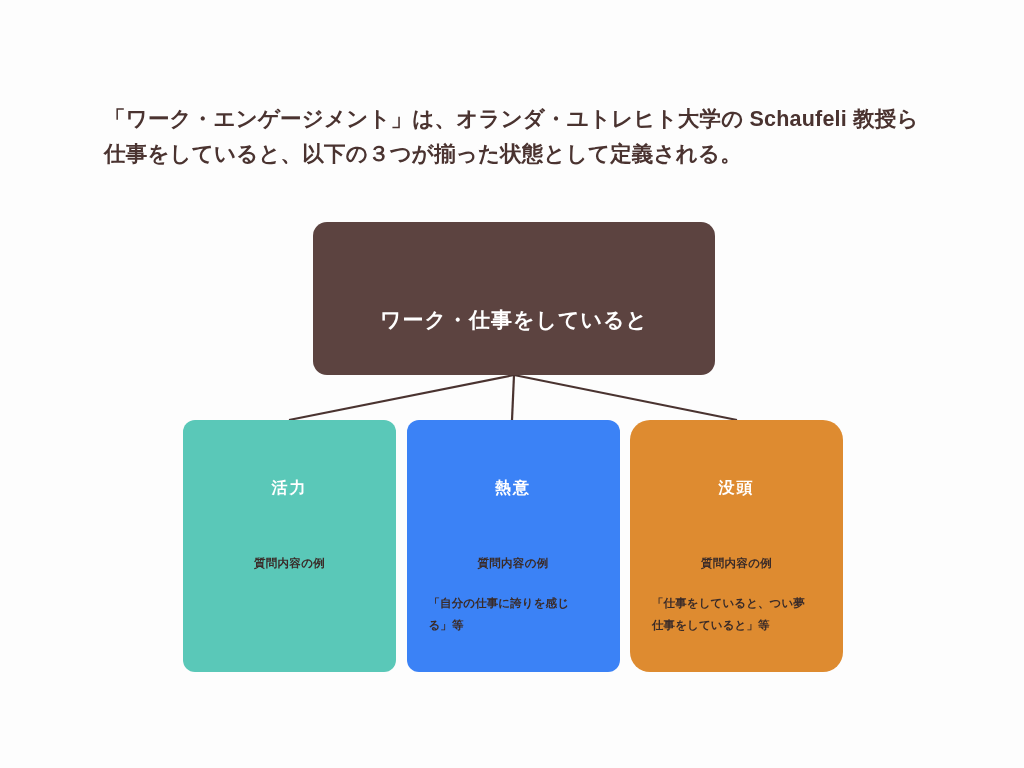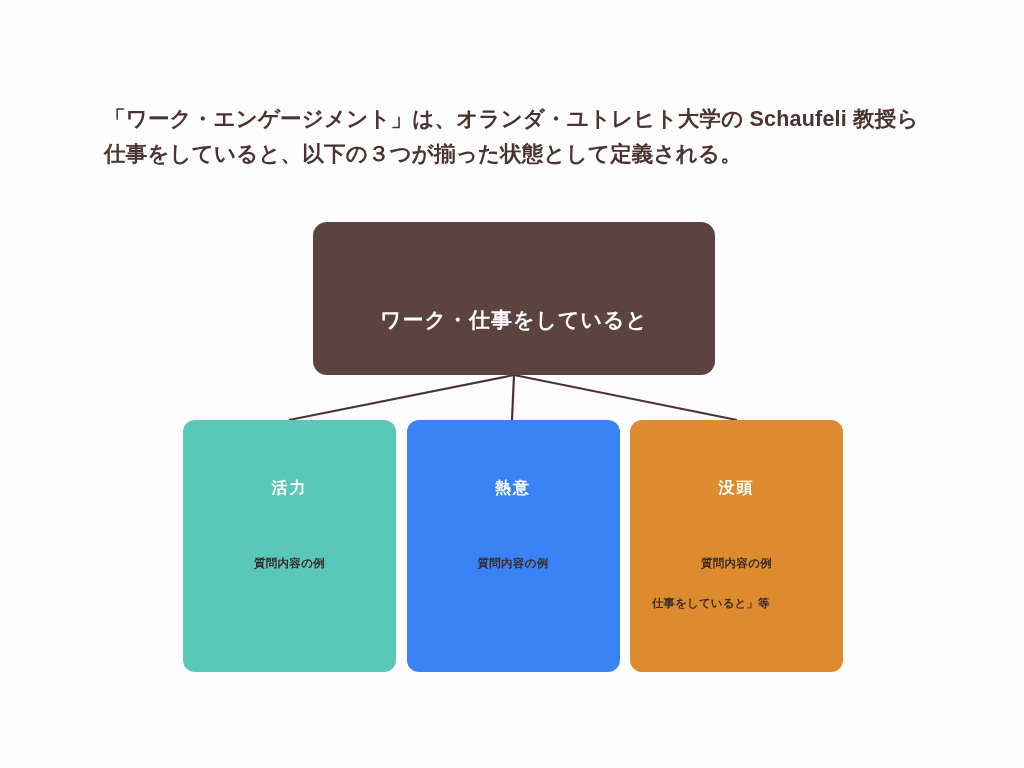--- a/index.html
+++ b/index.html
@@ -148,24 +148,29 @@
   <div class="children">
 
     <div class="child-box" style="background: rgb(90, 200, 184);">
       <div class="child-title" style="color: rgb(255, 255, 255);">活力</div>
       <div class="child-sublabel" style="color: rgb(58, 43, 40);">質問内容の例</div>
     </div>
 
     <div class="child-box" style="background: #3b82f6;">
       <div class="child-title" style="color: rgb(255, 255, 255);">熱意</div>
       <div class="child-sublabel" style="color: rgb(58, 43, 40);">質問内容の例</div>
+      <div class="child-example" style="color: rgb(58, 43, 40);">
+        <div>「自分の仕事に誇りを感じ</div>
+        <div>る」等</div>
+      </div>
     </div>
 
-    <div class="child-box" style="background: rgb(222, 139, 48);">
+    <div class="child-box" style="background: rgb(222, 139, 48); border-radius: 20px;">
       <div class="child-title" style="color: rgb(255, 255, 255);">没頭</div>
       <div class="child-sublabel" style="color: rgb(58, 43, 40);">質問内容の例</div>
       <div class="child-example" style="color: rgb(58, 43, 40);">
+        <div>「仕事をしていると、つい夢</div>
         <div>仕事をしていると」等</div>
       </div>
     </div>
 
   </div>
 </div>
 
 </body></html>

